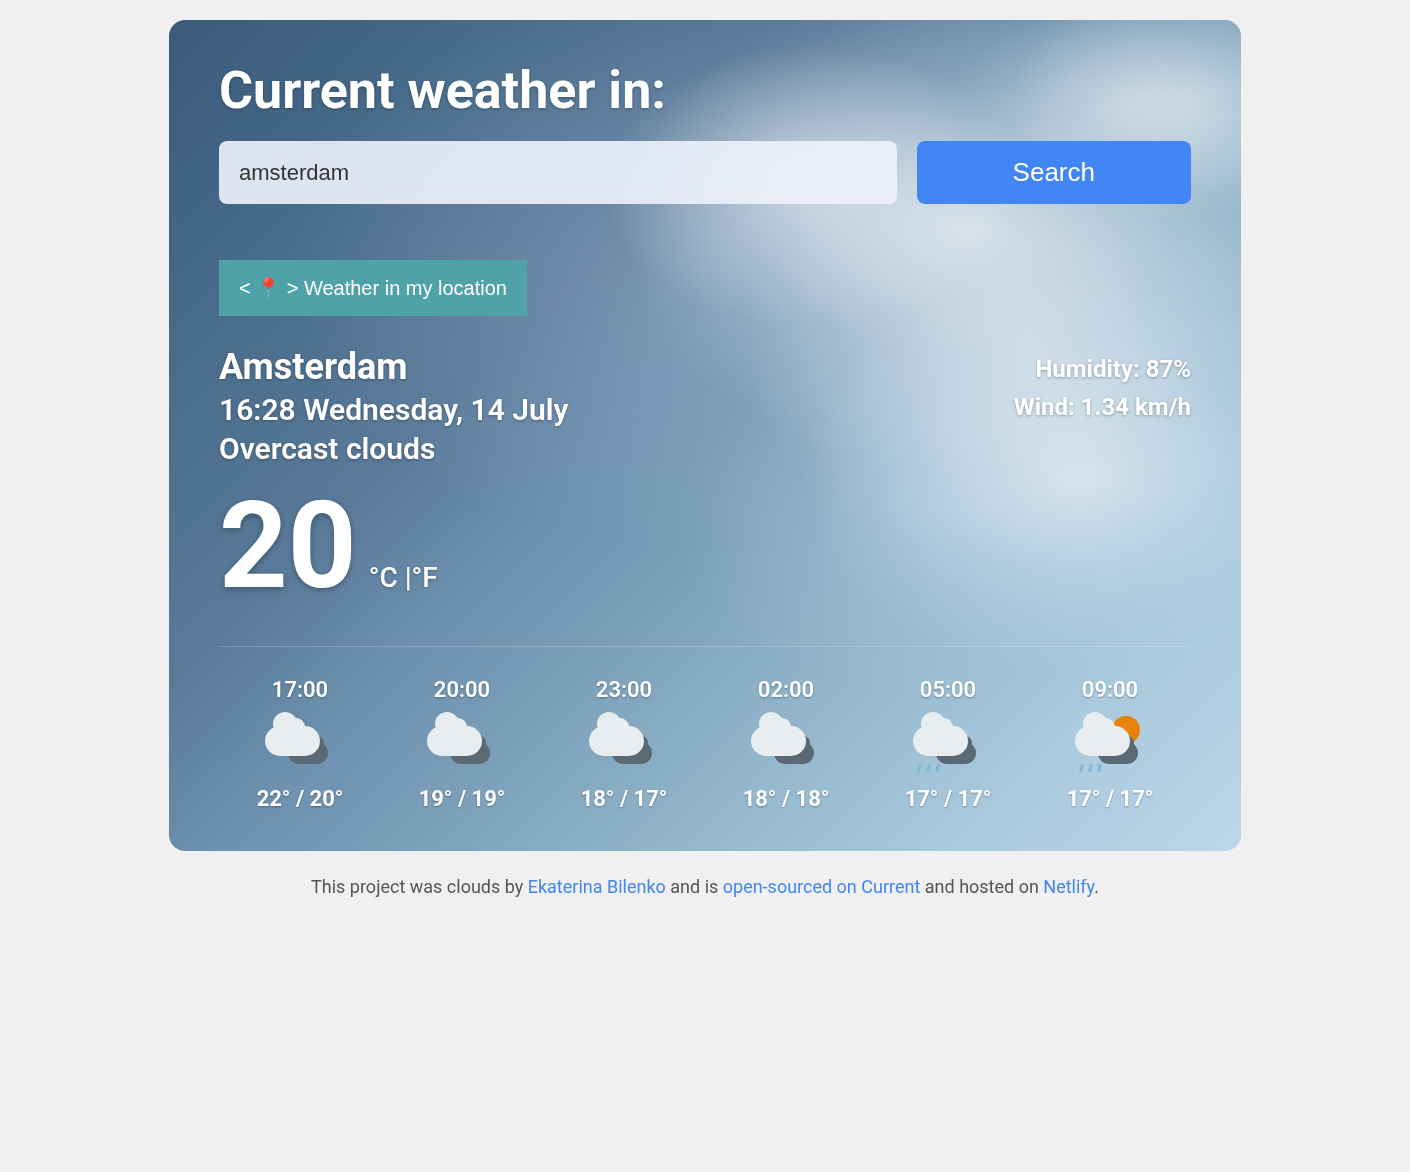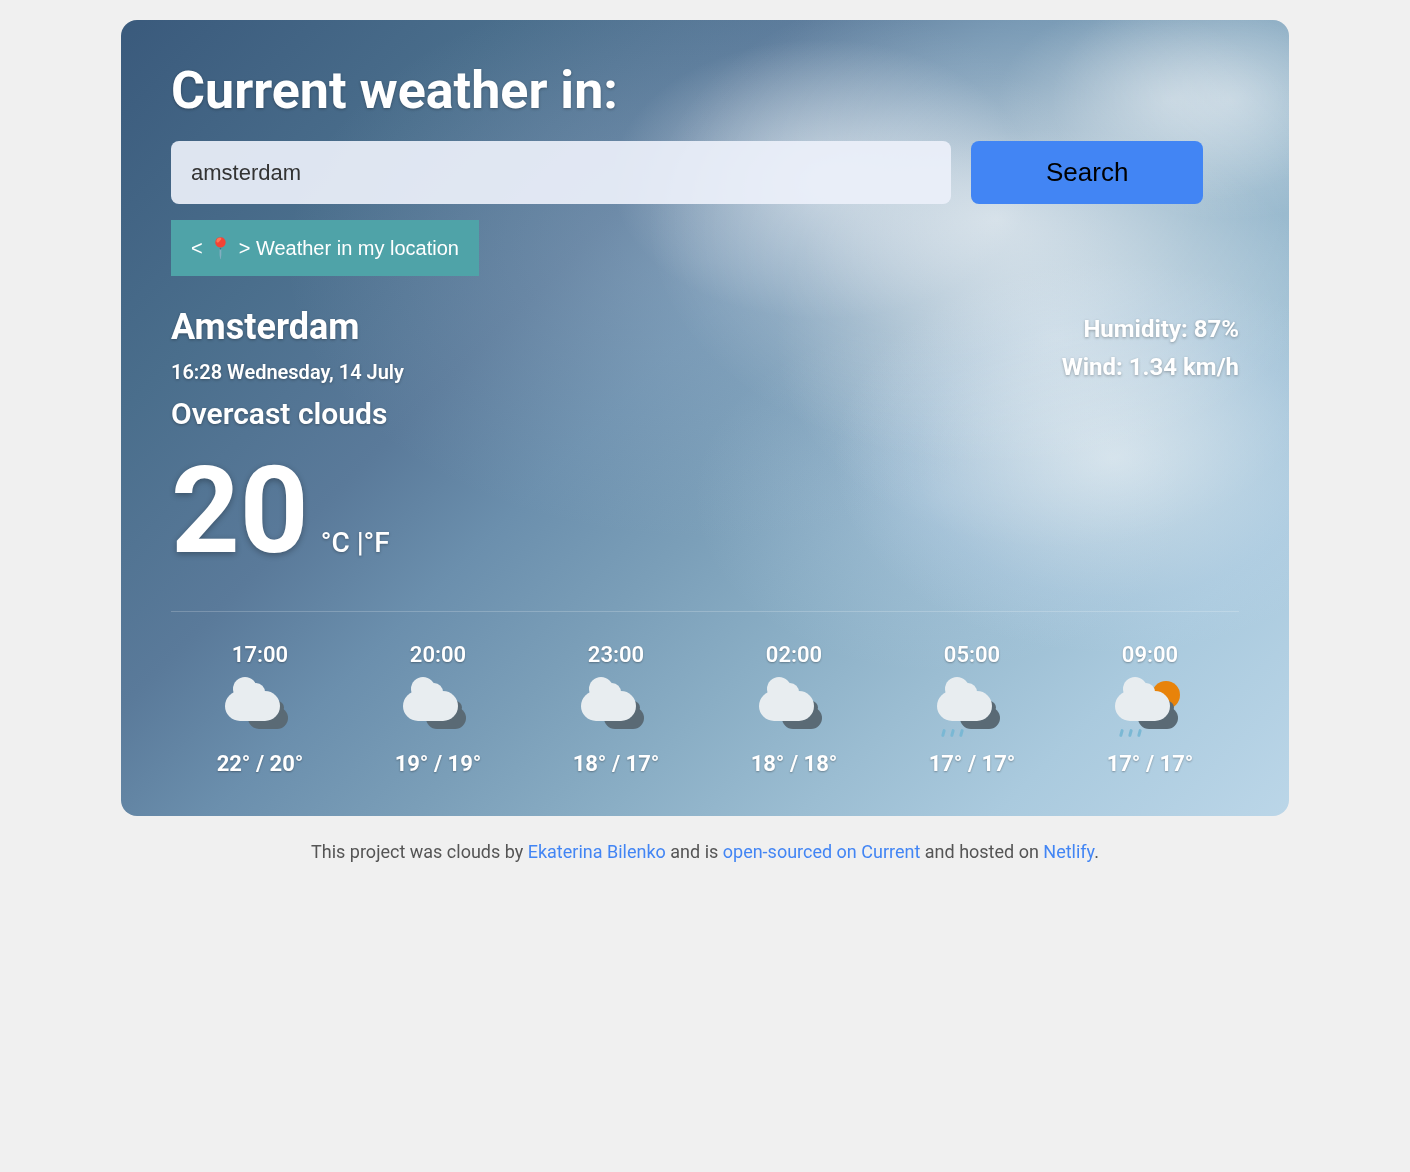--- a/index.html
+++ b/index.html
@@ -4,21 +4,21 @@
   <style>
     * { margin: 0; padding: 0; box-sizing: border-box; }
     body {
       font-family: -apple-system, BlinkMacSystemFont, 'Segoe UI', Roboto, sans-serif;
       background: #f0f0f0;
       width: 1410px;
       min-height: 1172px;
     }
 
     .weather-app {
-      width: 1168px;
+      width: 1072px;
       margin: 0 auto;
       padding: 20px 0;
     }
 
     .weather-card {
       border-radius: 16px;
       overflow: hidden;
       background: linear-gradient(135deg, #3a5a7c 0%, #4a6e8c 20%, #5a7a9a 35%, #6b8fad 45%, #7a9eb8 55%, #8aaec5 65%, #9bbdd2 75%, #aacade 85%, #bbd6e8 100%);
       position: relative;
       padding: 40px 50px 40px 50px;
@@ -75,65 +75,66 @@
       font-size: 22px;
       border: none;
       border-radius: 8px;
       background: rgba(235, 240, 250, 0.92);
       outline: none;
       color: #333;
     }
 
     .search-button {
       background: #4285f4;
-      color: #000000;
+      color: #ffffff;
       border: none;
       border-radius: 8px;
-      padding: 16px 75px;
+      padding: 16px 96px;
       font-size: 26px;
       font-weight: 500;
       cursor: pointer;
       min-width: 200px;
     }
 
     .location-btn {
       max-width: 780px;
       background: #4fa3a8;
       color: #fff;
       border: none;
       border-radius: 0;
       padding: 16px 20px;
       font-size: 20px;
       cursor: pointer;
       text-align: right;
       margin-bottom: 30px;
+      margin-top: 40px;
     }
 
     .weather-info {
       display: flex;
       justify-content: space-between;
       align-items: flex-start;
       margin-bottom: 10px;
     }
 
     .weather-left {}
 
     .city-name {
       color: #fff;
       font-size: 36px;
       font-weight: 700;
       text-shadow: 0 1px 3px rgba(0,0,0,0.3);
     }
 
     .datetime {
       color: #fff;
-      font-size: 20px;
+      font-size: 30px;
       font-weight: 600;
       text-shadow: 0 1px 3px rgba(0,0,0,0.3);
-      margin: 12px 0;
+      margin: 4px 0;
     }
 
     .description {
       color: #fff;
       font-size: 30px;
       font-weight: 600;
       text-shadow: 0 1px 3px rgba(0,0,0,0.3);
     }
 
     .weather-right {

